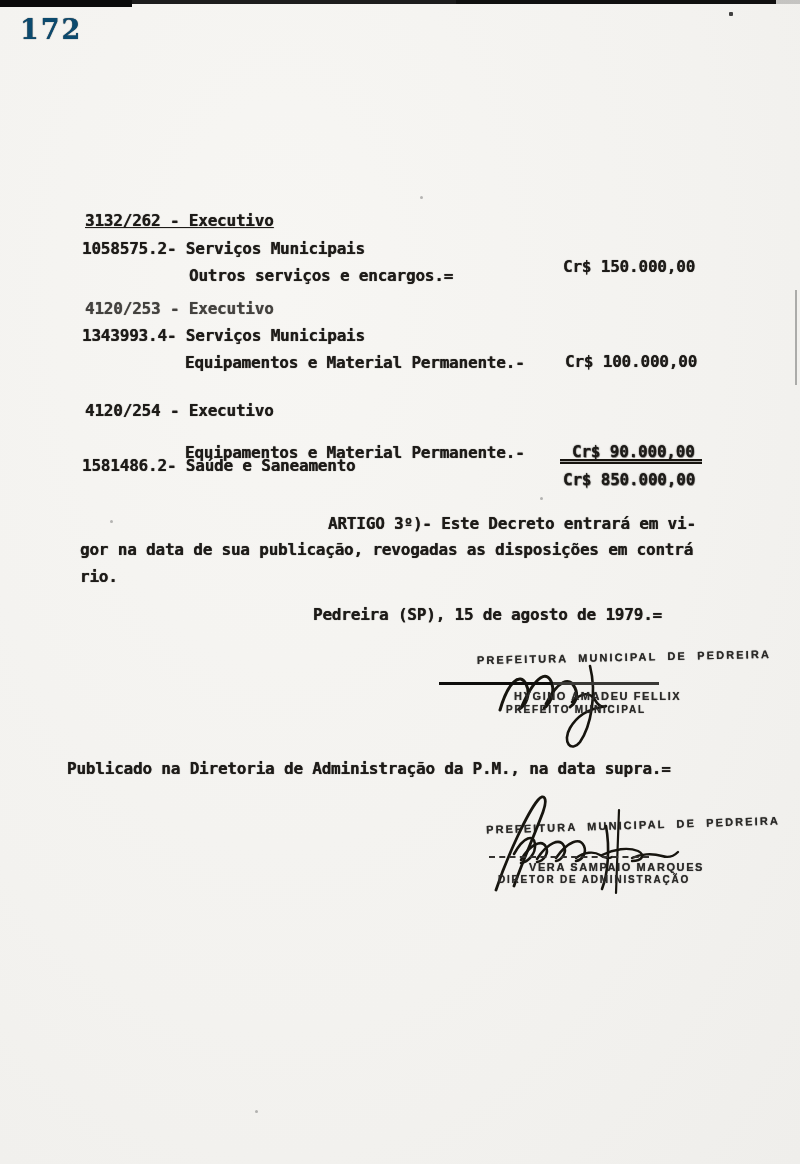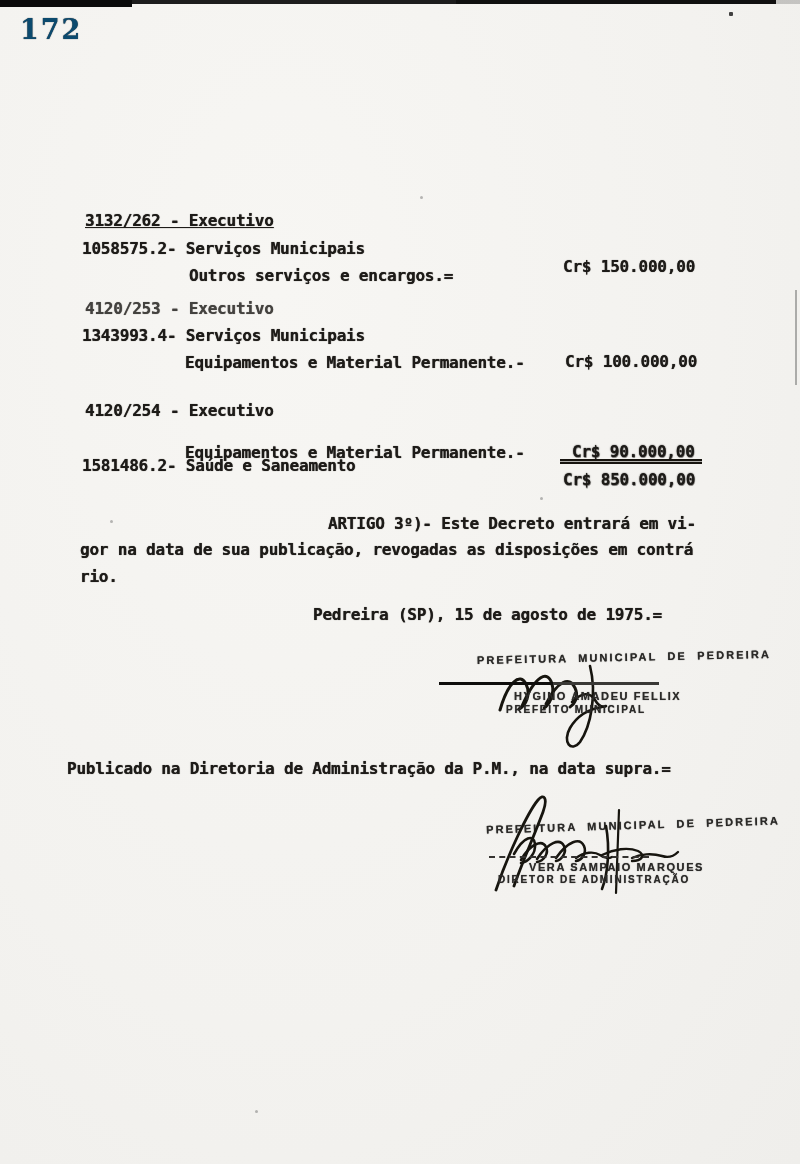--- a/index.html
+++ b/index.html
@@ -81,21 +81,21 @@
 <div class="abs tw" style="left:185px;top:444px;">Equipamentos e Material Permanente.-</div>
 <div class="abs tw heavy" style="left:572px;top:443px;text-align:right;">Cr$ 90.000,00</div>
 
 <div class="abs total-rule"></div>
 <div class="abs tw heavy" style="left:563px;top:471px;">Cr$ 850.000,00</div>
 
 <div class="abs tw" style="left:328px;top:515px;">ARTIGO 3º)- Este Decreto entrará em vi-</div>
 <div class="abs tw" style="left:80px;top:541px;">gor na data de sua publicação, revogadas as disposições em contrá</div>
 <div class="abs tw" style="left:80px;top:568px;">rio.</div>
 
-<div class="abs tw" style="left:313px;top:606px;">Pedreira (SP), 15 de agosto de 1975.=</div>
+<div class="abs tw" style="left:313px;top:606px;">Pedreira (SP), 15 de agosto de 1979.=</div>
 
 <div class="abs stamp">
   <div class="abs stamp-header" style="left:477px;top:651px;">PREFEITURA  MUNICIPAL  DE  PEDREIRA</div>
   <svg class="abs sig" style="left:494px;top:652px;" width="160" height="95" viewBox="0 0 160 95">
     <path d="M6 58 C 14 30 26 20 32 32 C 37 42 32 54 25 57" stroke-width="3"></path>
     <path d="M28 54 C 42 22 54 18 58 32 C 61 42 55 53 50 56" stroke-width="3"></path>
     <path d="M52 52 C 64 28 76 24 81 36 C 85 44 81 52 76 55" stroke-width="3"></path>
     <path d="M78 50 C 88 40 96 40 101 48 C 104 53 108 56 112 54" stroke-width="2.6"></path>
     <path d="M96 14 C 103 42 97 74 86 90 C 77 101 68 90 76 76 C 83 64 95 57 108 55" stroke-width="2.6"></path>
   </svg>

